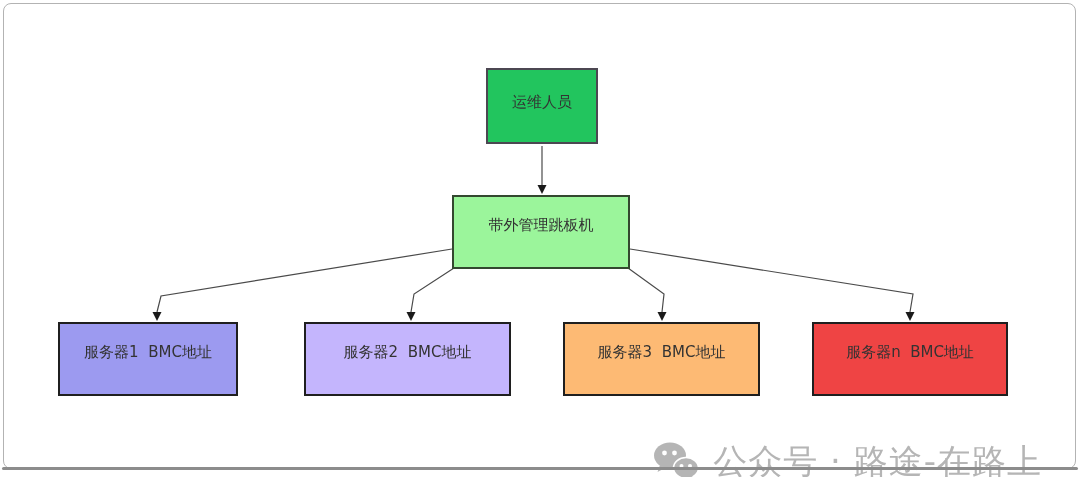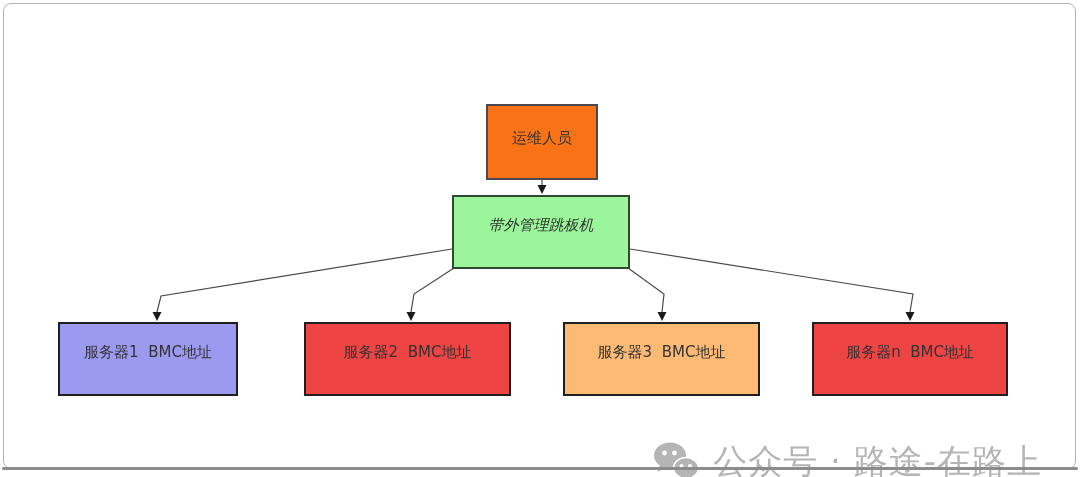--- a/index.html
+++ b/index.html
@@ -30,21 +30,21 @@
     align-items: center;
     justify-content: center;
     box-sizing: border-box;
     padding-bottom: 14px;
     font-size: 15px;
     color: #333333;
     border: 2px solid #333;
   }
   .node-label { white-space: pre; }
   .node-operator { left: 486px; top: 68px;  width: 112px; height: 76px; padding-bottom: 8px; }
-  .node-jumphost { left: 452px; top: 195px; width: 178px; height: 74px; font-style: italic; }
+  .node-jumphost { left: 452px; top: 195px; width: 178px; height: 74px; }
   .node-server1  { left: 58px;  top: 322px; width: 180px; height: 74px; }
   .node-server2  { left: 304px; top: 322px; width: 207px; height: 74px; }
   .node-server3  { left: 563px; top: 322px; width: 197px; height: 74px; }
   .node-servern  { left: 812px; top: 322px; width: 196px; height: 74px; }
   .edges {
     position: absolute;
     left: 0; top: 0;
     width: 1080px; height: 477px;
     pointer-events: none;
   }
@@ -90,33 +90,33 @@
       <polyline points="628,268 664,294 662,312" style="stroke: rgb(74, 74, 74);"></polyline>
       <polygon points="657.5,312 666.5,312 662,321"></polygon>
     </g>
 
     <g>
       <polyline points="630,249 913,294 910,312" style="stroke: rgb(74, 74, 74);"></polyline>
       <polygon points="905.5,312 914.5,312 910,321"></polygon>
     </g>
   </svg>
 
-  <div class="node node-operator" style="background: #f97316; border-color: rgb(76, 71, 82); margin-top: 36px;">
+  <div class="node node-operator" style="background: #22c55e; border-color: rgb(76, 71, 82);">
     <span class="node-label">运维人员</span>
   </div>
 
   <div class="node node-jumphost" style="background: rgb(155, 245, 155); border-color: rgb(51, 72, 47);">
     <span class="node-label">带外管理跳板机</span>
   </div>
 
   <div class="node node-server1" style="background: rgb(156, 154, 240); border-color: rgb(31, 31, 31);">
     <span class="node-label">服务器1  BMC地址</span>
   </div>
 
-  <div class="node node-server2" style="background: #ef4444; border-color: rgb(31, 31, 31); text-align: right;">
+  <div class="node node-server2" style="background: #c4b5fd; border-color: rgb(31, 31, 31); text-align: right;">
     <span class="node-label">服务器2  BMC地址</span>
   </div>
 
   <div class="node node-server3" style="background: #fdba74; border-color: rgb(31, 31, 31);">
     <span class="node-label">服务器3  BMC地址</span>
   </div>
 
   <div class="node node-servern" style="background: #ef4444; border-color: rgb(31, 31, 31);">
     <span class="node-label">服务器n  BMC地址</span>
   </div>

